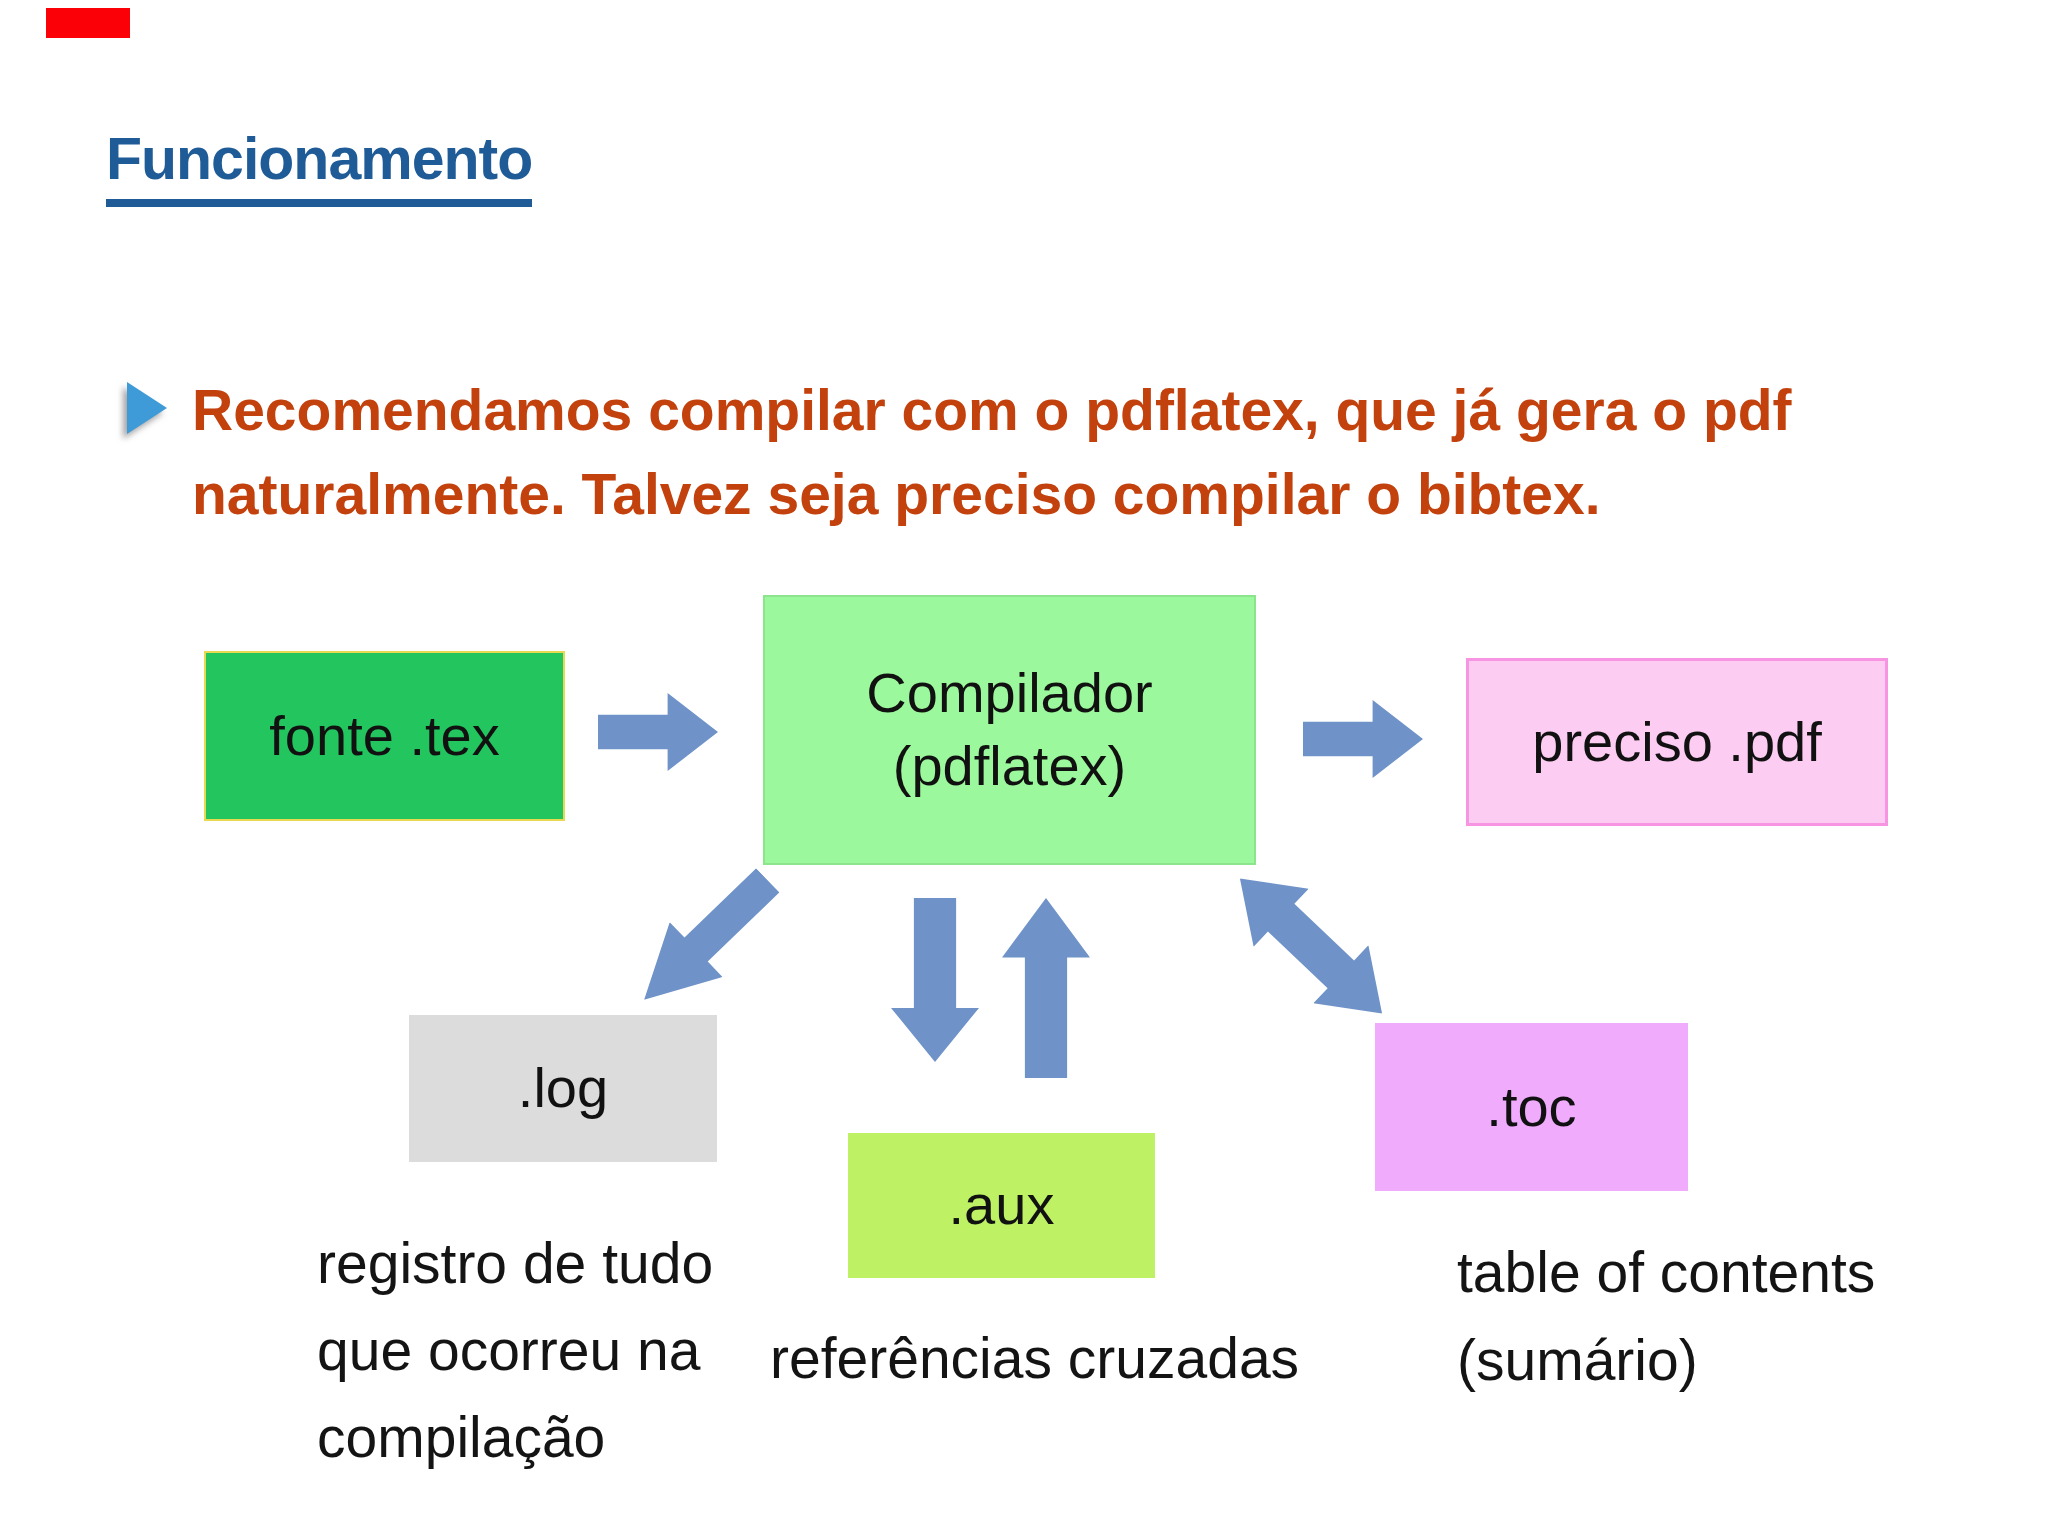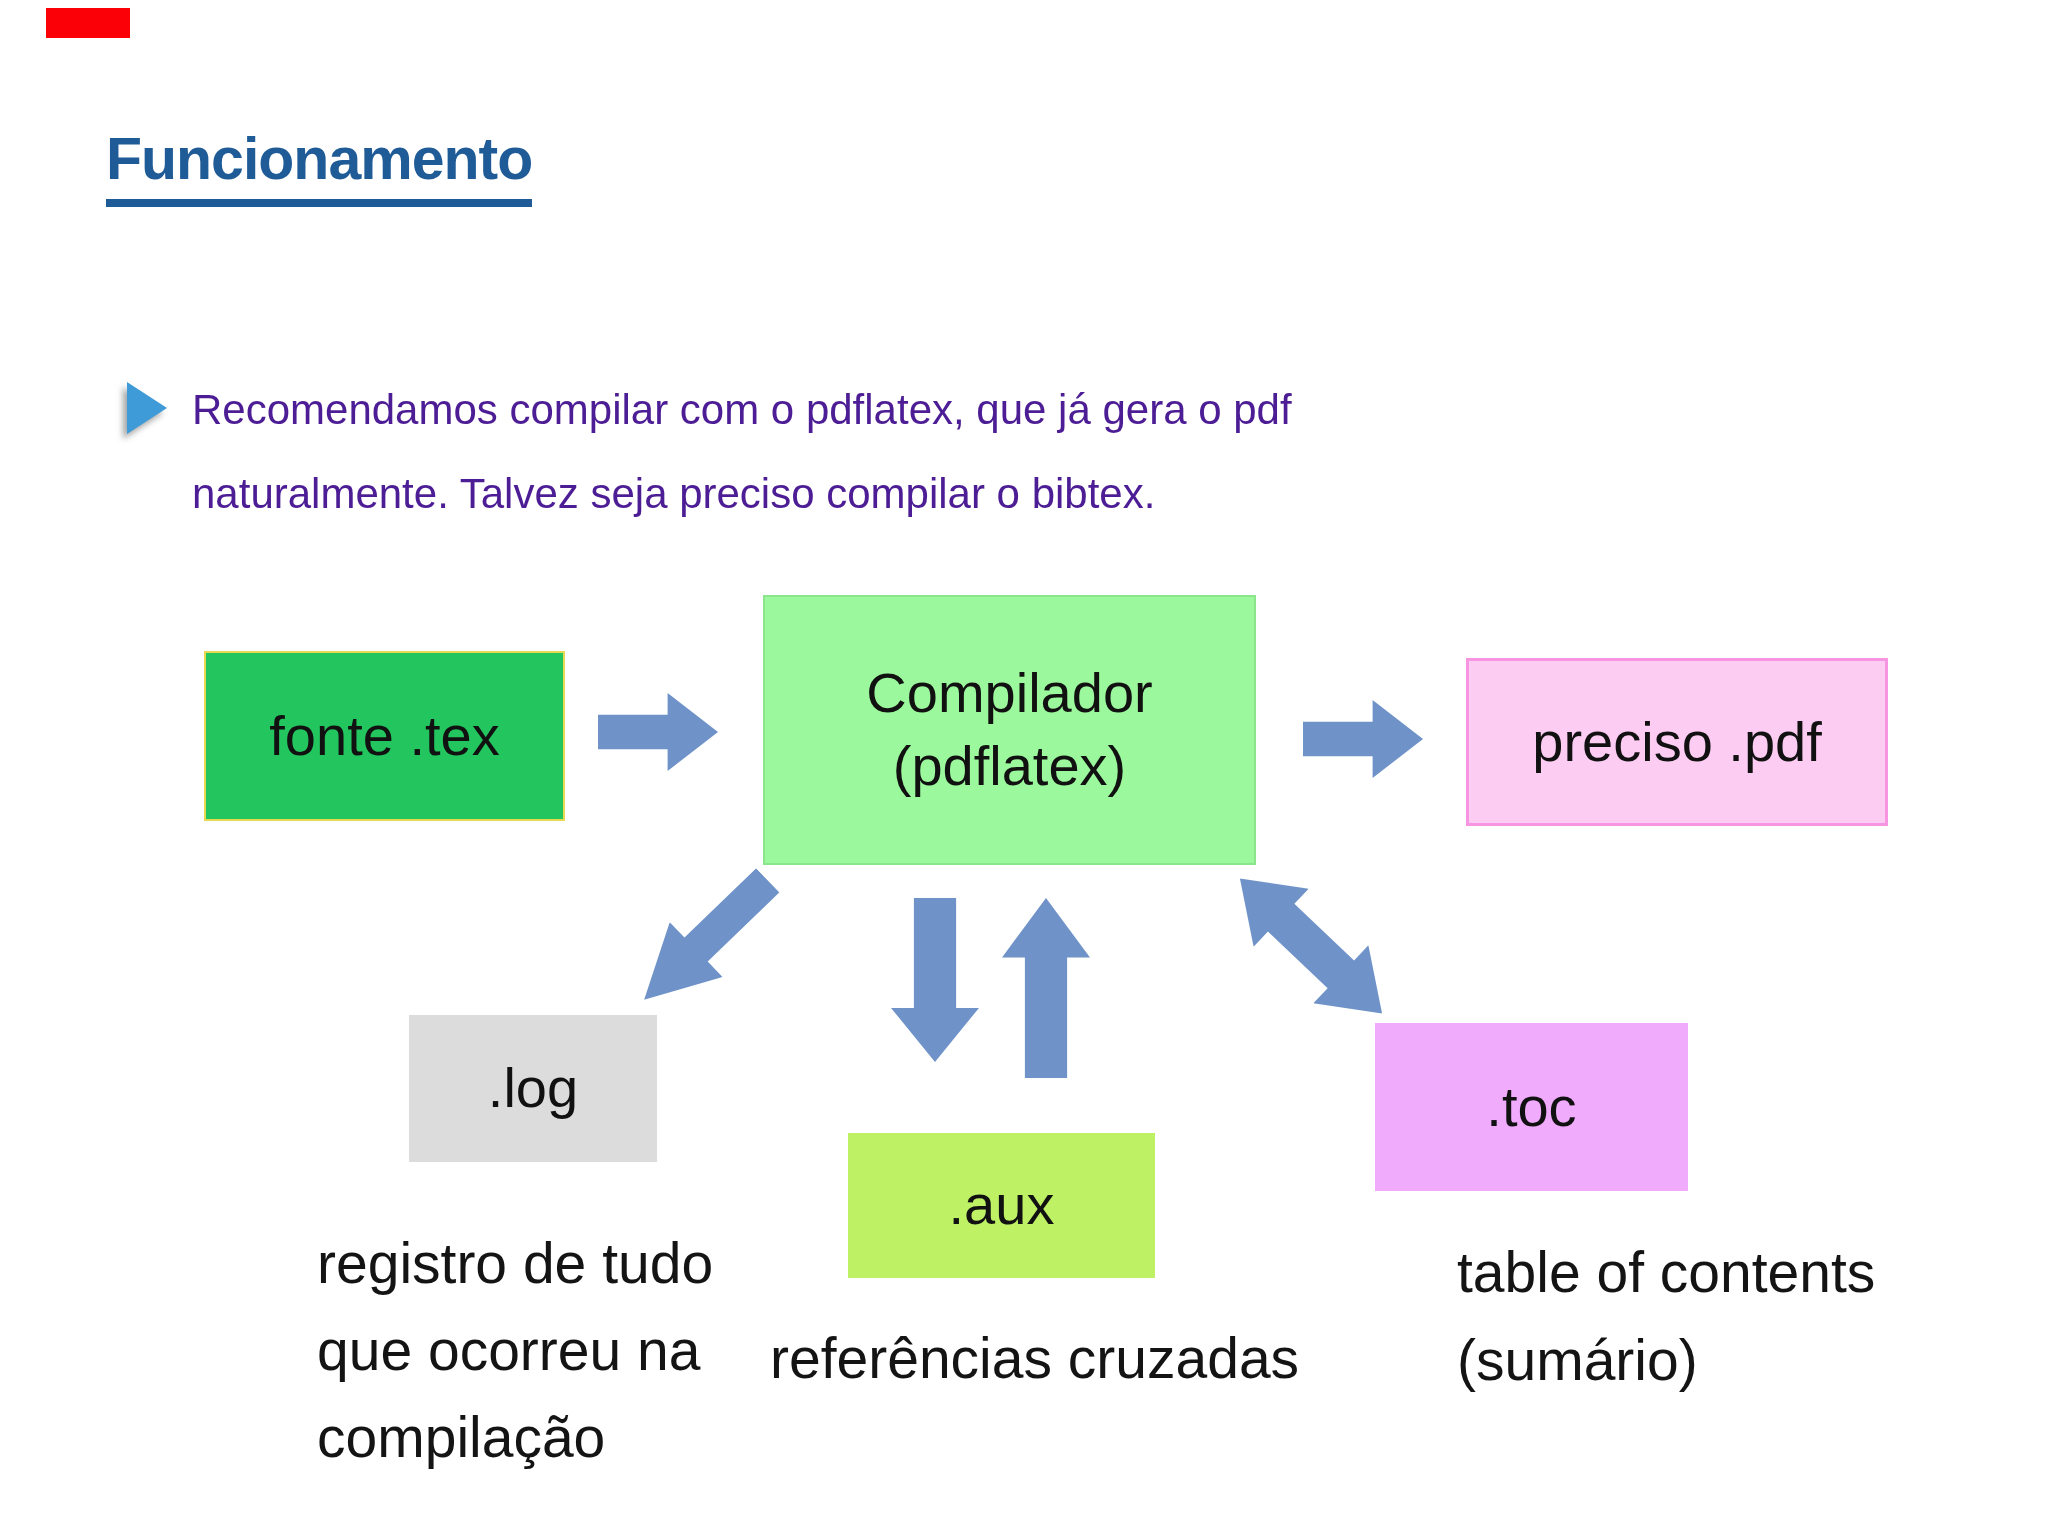--- a/index.html
+++ b/index.html
@@ -26,34 +26,35 @@
   .bullet-marker{
     position:absolute;left:127px;top:382px;
     width:0;height:0;
     border-left:40px solid #3f9bd8;
     border-top:26px solid transparent;
     border-bottom:26px solid transparent;
     filter:drop-shadow(-4px 5px 3px rgba(90,90,90,0.55));
   }
   .bullet-text{
     position:absolute;left:192px;top:368px;
-    font-size:42px;line-height:84px;
+    font-size:57px;line-height:84px;
     white-space:nowrap;
-    color:#4c1d95;
+    color:#c2410c;
+    font-weight:bold;
   }
   .node{
     position:absolute;
     display:flex;align-items:center;justify-content:center;
     text-align:center;
     font-size:56px;line-height:1.3;color:#111;
   }
   .node-fonte{left:204px;top:651px;width:357px;height:166px;background:#22c55e;border:2px solid #e8da50;}
   .node-compilador{left:763px;top:595px;width:489px;height:266px;background:#9cf89c;border:2px solid #8ce48c;}
   .node-output{left:1466px;top:658px;width:416px;height:162px;background:#fdccf3;border:3px solid #f895e2;}
-  .node-log{left:409px;top:1015px;width:248px;height:147px;background:#dcdcdc;}
+  .node-log{left:409px;top:1015px;width:308px;height:147px;background:#dcdcdc;}
   .node-aux{left:848px;top:1133px;width:307px;height:145px;background:#bef264;}
   .node-toc{left:1375px;top:1023px;width:313px;height:168px;background:#f0abfc;align-items:center;}
   .arrow{position:absolute;background:#6f93c8;}
   .arrow-right{
     clip-path:polygon(0% 28%, 58% 28%, 58% 0%, 100% 50%, 58% 100%, 58% 72%, 0% 72%);
   }
   .arrow-1{left:598px;top:693px;width:120px;height:78px;}
   .arrow-2{left:1303px;top:700px;width:120px;height:78px;}
   .arrow-diag-log{
     left:620px;top:902px;width:172px;height:76px;

